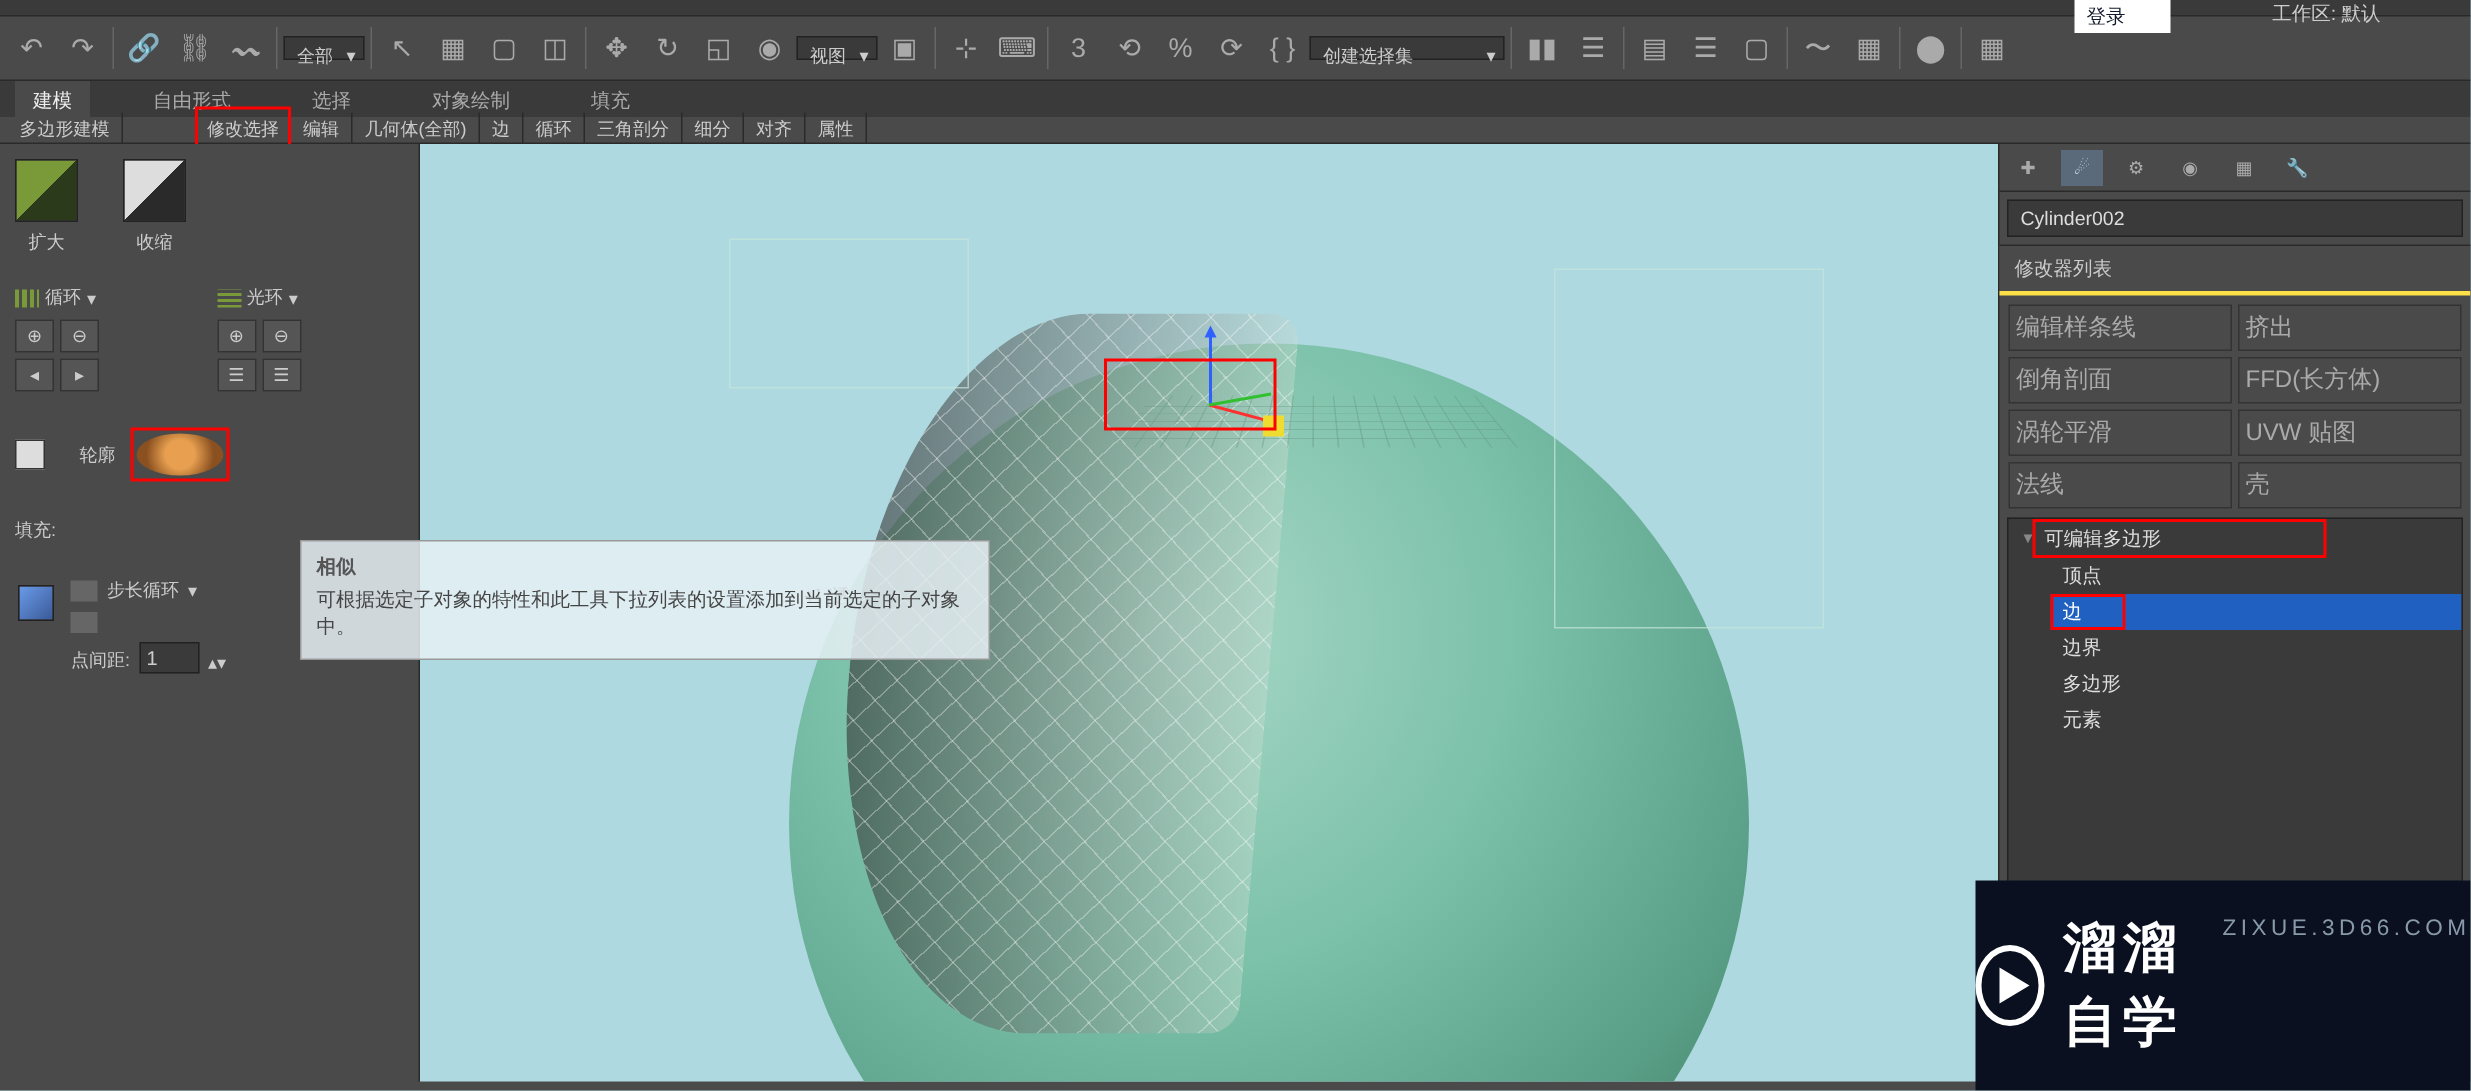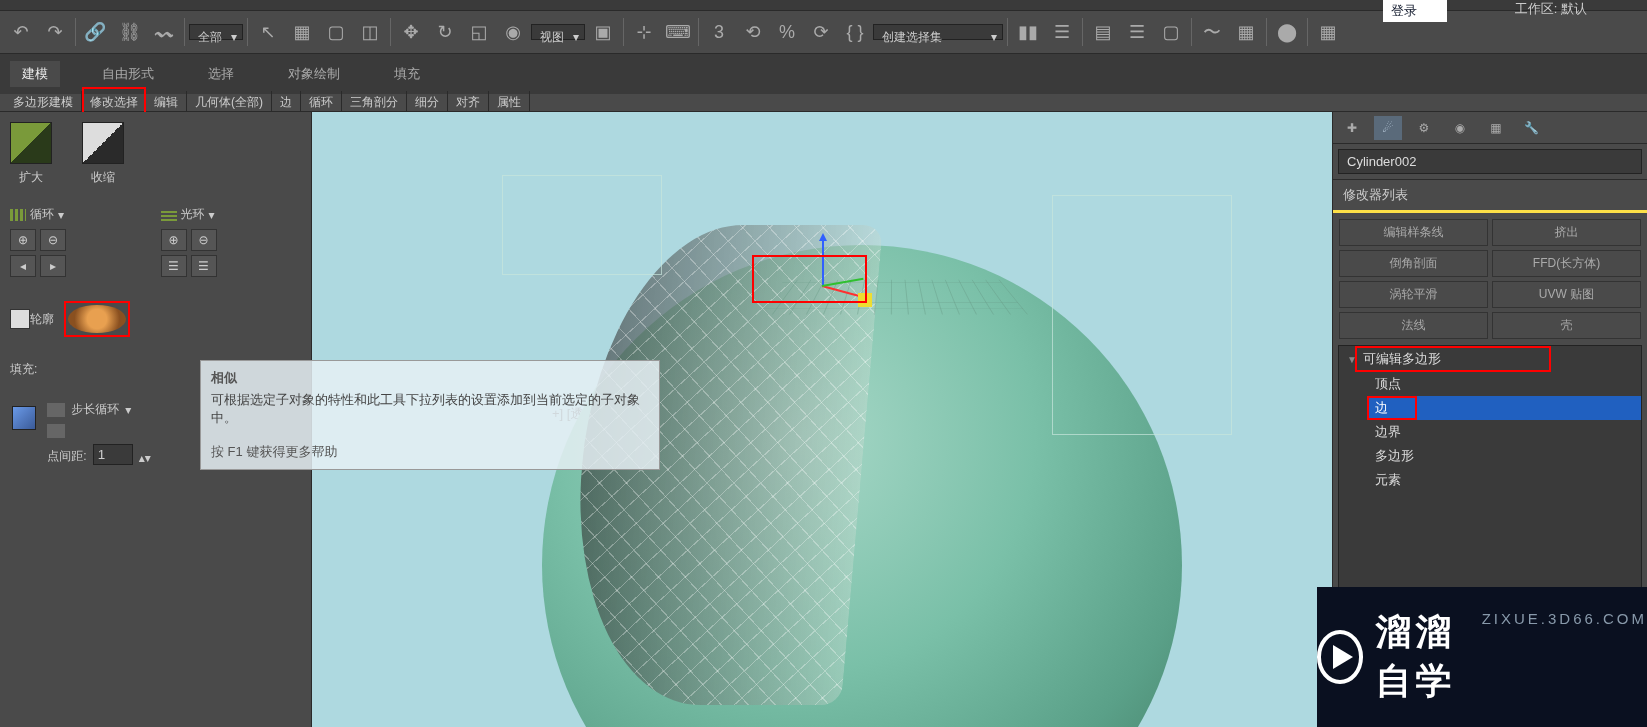--- a/index.html
+++ b/index.html
@@ -79,24 +79,24 @@
     }
     .tb-combo::after {
       content: "▾";
       position: absolute;
       right: 5px;
       top: 5px;
     }
     
     
     .ribbon-tabs {
-      height: 40px;
+      height: 24px;
       background: #3a3a3a;
       display: flex;
-      align-items: center;
+      align-items: flex-start;
       padding-left: 10px;
       gap: 30px;
       font-family: Liberation Mono, monospace;
     }
     .ribbon-tab {
       padding: 4px 12px;
       cursor: pointer;
       font-size: 13px;
       color: #aaa;
     }
@@ -117,31 +117,32 @@
     .sub-ribbon-item {
       padding: 3px 8px;
       cursor: pointer;
       font-size: 12px;
       color: #ccc;
       border-right: 1px solid #2a2a2a;
     }
     .sub-ribbon-item.highlighted {
       border: 2px solid red;
       padding: 5px 6px;
+      margin-left: 48px;
     }
     
     
     .main-content {
       display: flex;
       height: calc(100% - 102px);
     }
     
     
     .ribbon-panel {
-      width: 312px;
+      width: 280px;
       background: #4a4a4a;
       border-right: 1px solid #2a2a2a;
       padding: 10px;
     }
     .ribbon-big-buttons {
       display: flex;
       gap: 30px;
       margin-bottom: 20px;
     }
     .big-btn {
@@ -199,21 +200,21 @@
     
     .outline-section {
       display: flex;
       align-items: center;
       gap: 10px;
       margin-top: 20px;
     }
     .outline-btn {
       display: flex;
       align-items: center;
-      gap: 0;
+      gap: 23px;
       cursor: pointer;
     }
     .outline-icon {
       width: 20px;
       height: 20px;
       background: #ddd;
       border: 1px solid #333;
     }
     .similar-btn {
       border: 2px solid red;
@@ -411,22 +412,22 @@
       padding: 6px;
       display: grid;
       grid-template-columns: 1fr 1fr;
       gap: 4px;
     }
     .preset-btn {
       background: #4a4a4a;
       border: 1px solid #333;
       color: #aaa;
       padding: 4px;
-      text-align: center;
-      font-size: 12px;
+      text-align: left;
+      font-size: 16px;
       cursor: pointer;
     }
     
     .modifier-stack {
       flex: 1;
       background: #3a3a3a;
       margin: 0 5px;
       border: 1px solid #222;
       overflow-y: auto;
     }
@@ -756,21 +757,20 @@
       <div class="stack-tb-btn">🗑</div>
       <div style="flex:1"></div>
       <div class="stack-tb-btn">☰</div>
     </div>
   </div>
 </div>
 
 <div class="tooltip">
   <div class="tooltip-title">相似</div>
   <div class="tooltip-desc">可根据选定子对象的特性和此工具下拉列表的设置添加到当前选定的子对象中。</div>
-  <div class="tooltip-help">按 F1 键获得更多帮助</div>
 </div>
 
 <div class="watermark">
   <div class="wm-icon">
     <div class="wm-play"></div>
   </div>
   <div class="wm-text">
     <div class="wm-title">溜溜自学</div>
     <div class="wm-url">ZIXUE.3D66.COM</div>
   </div>

